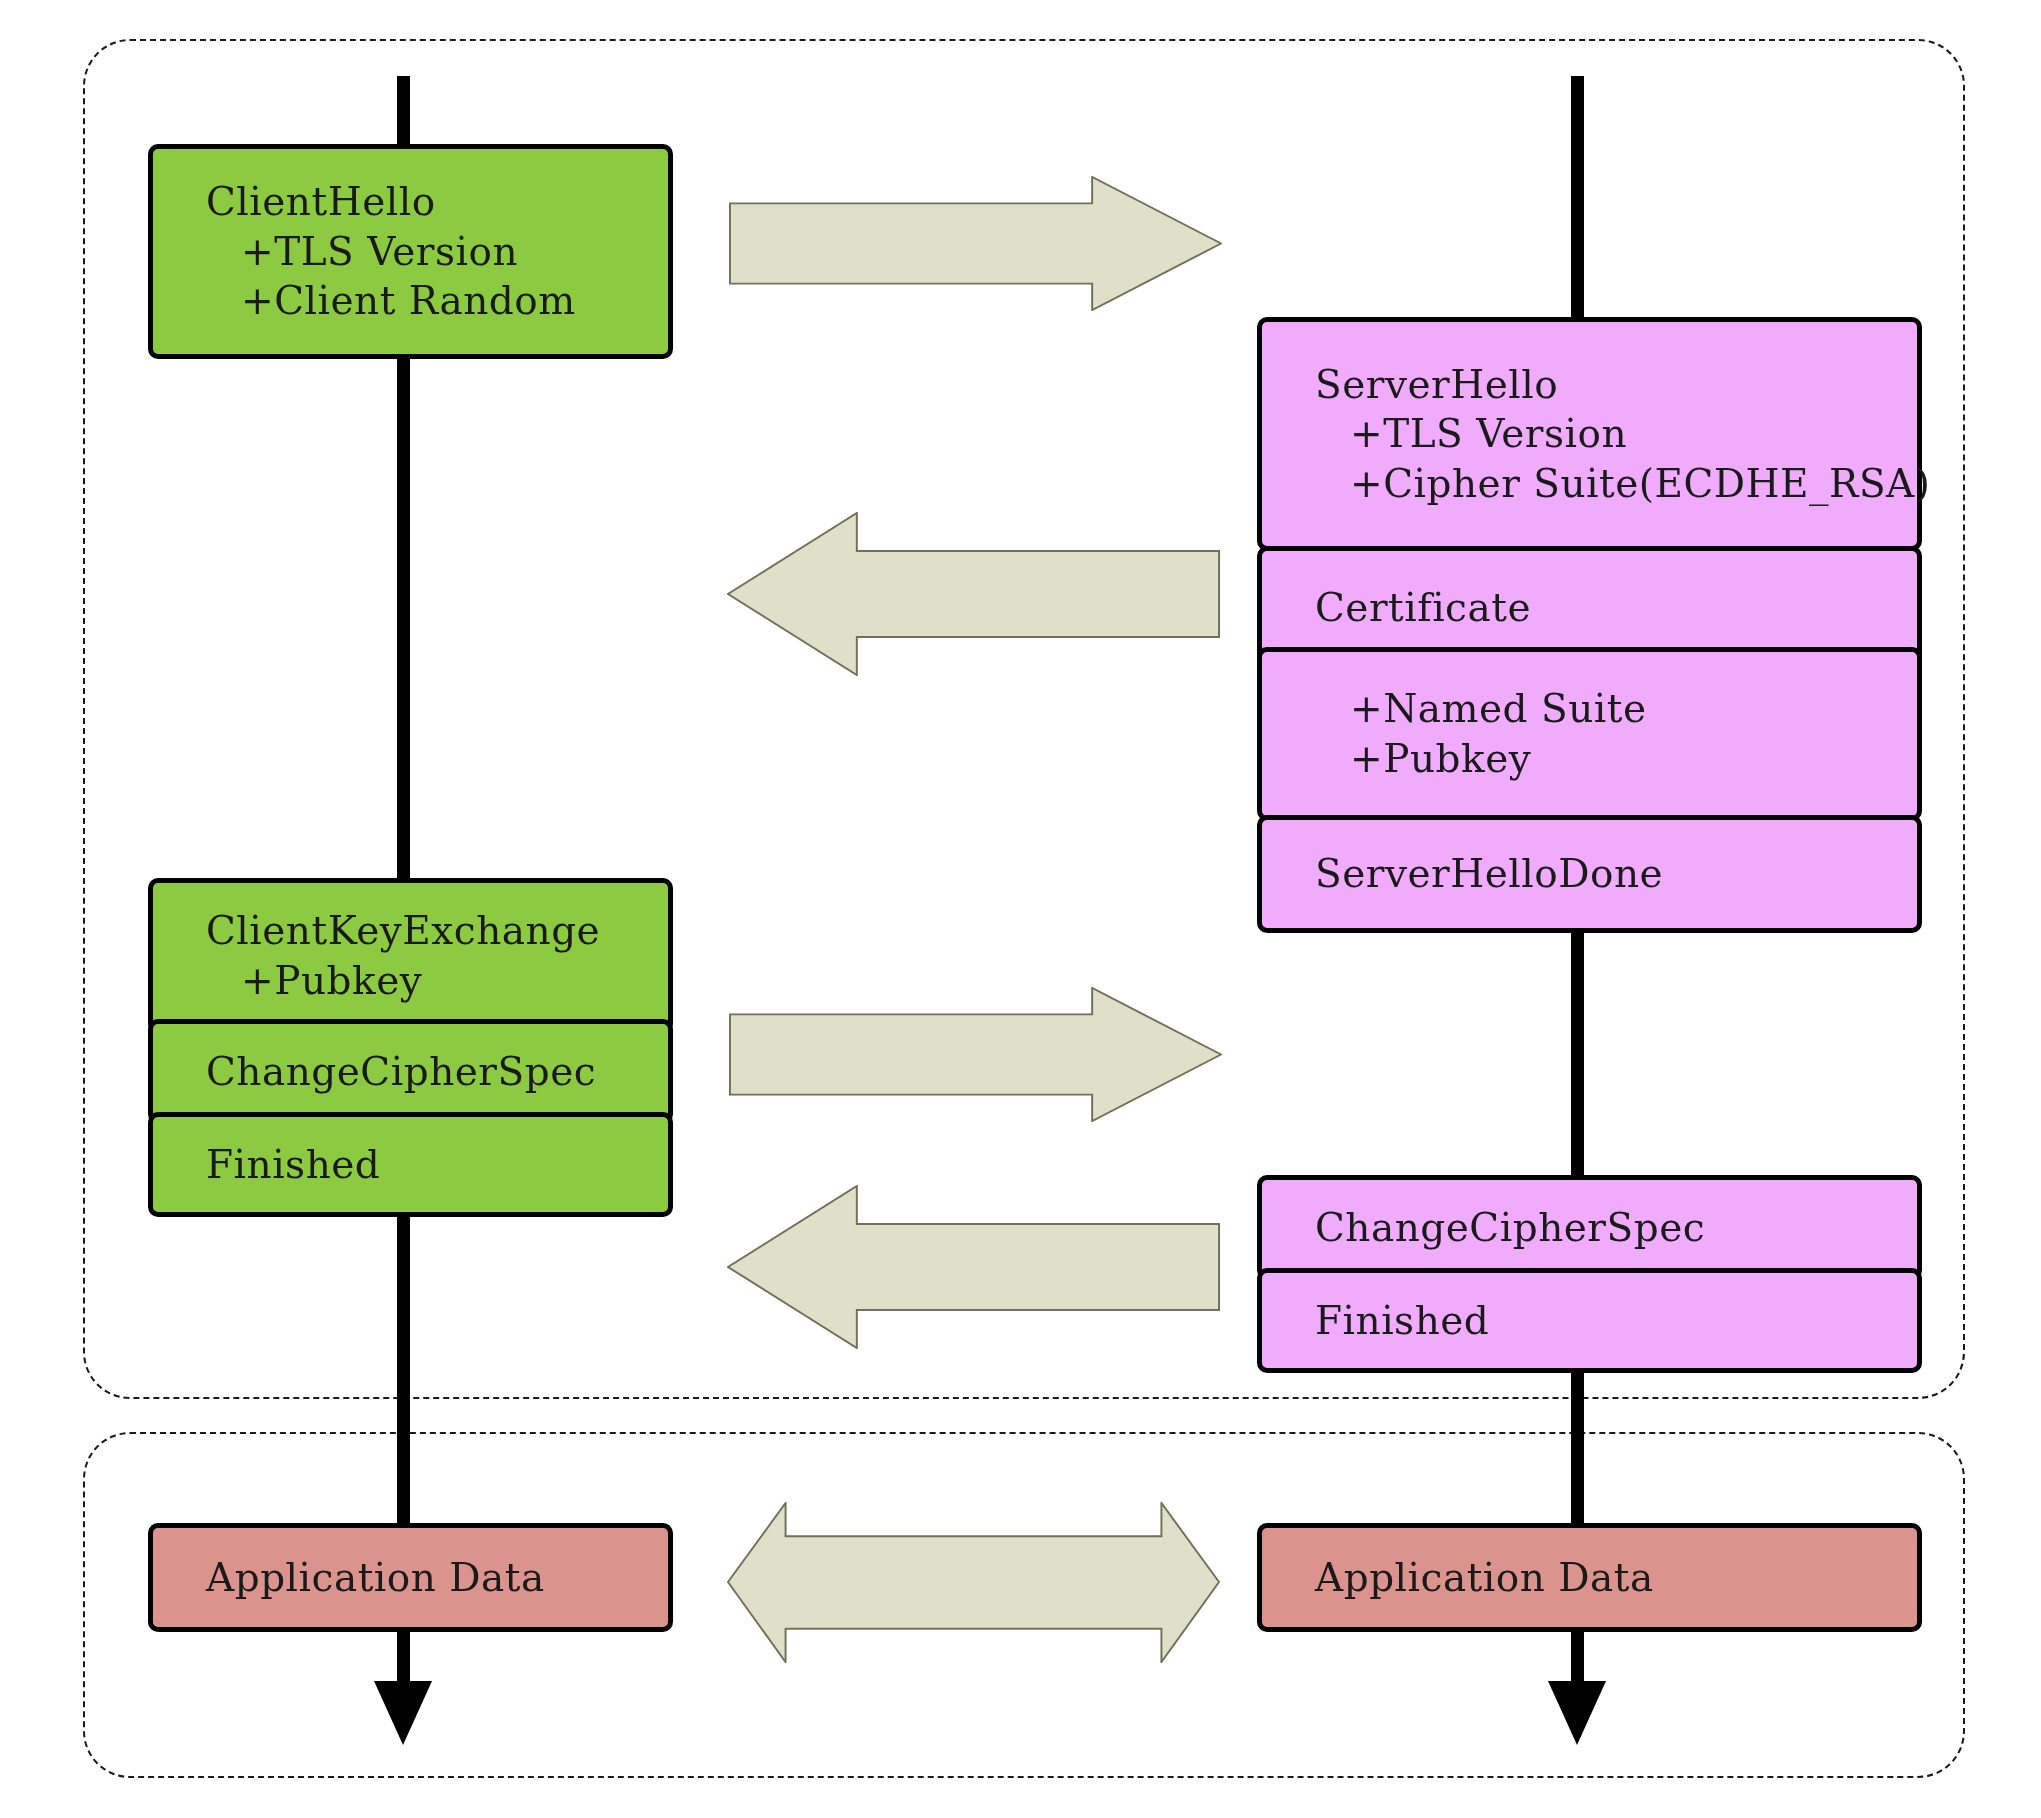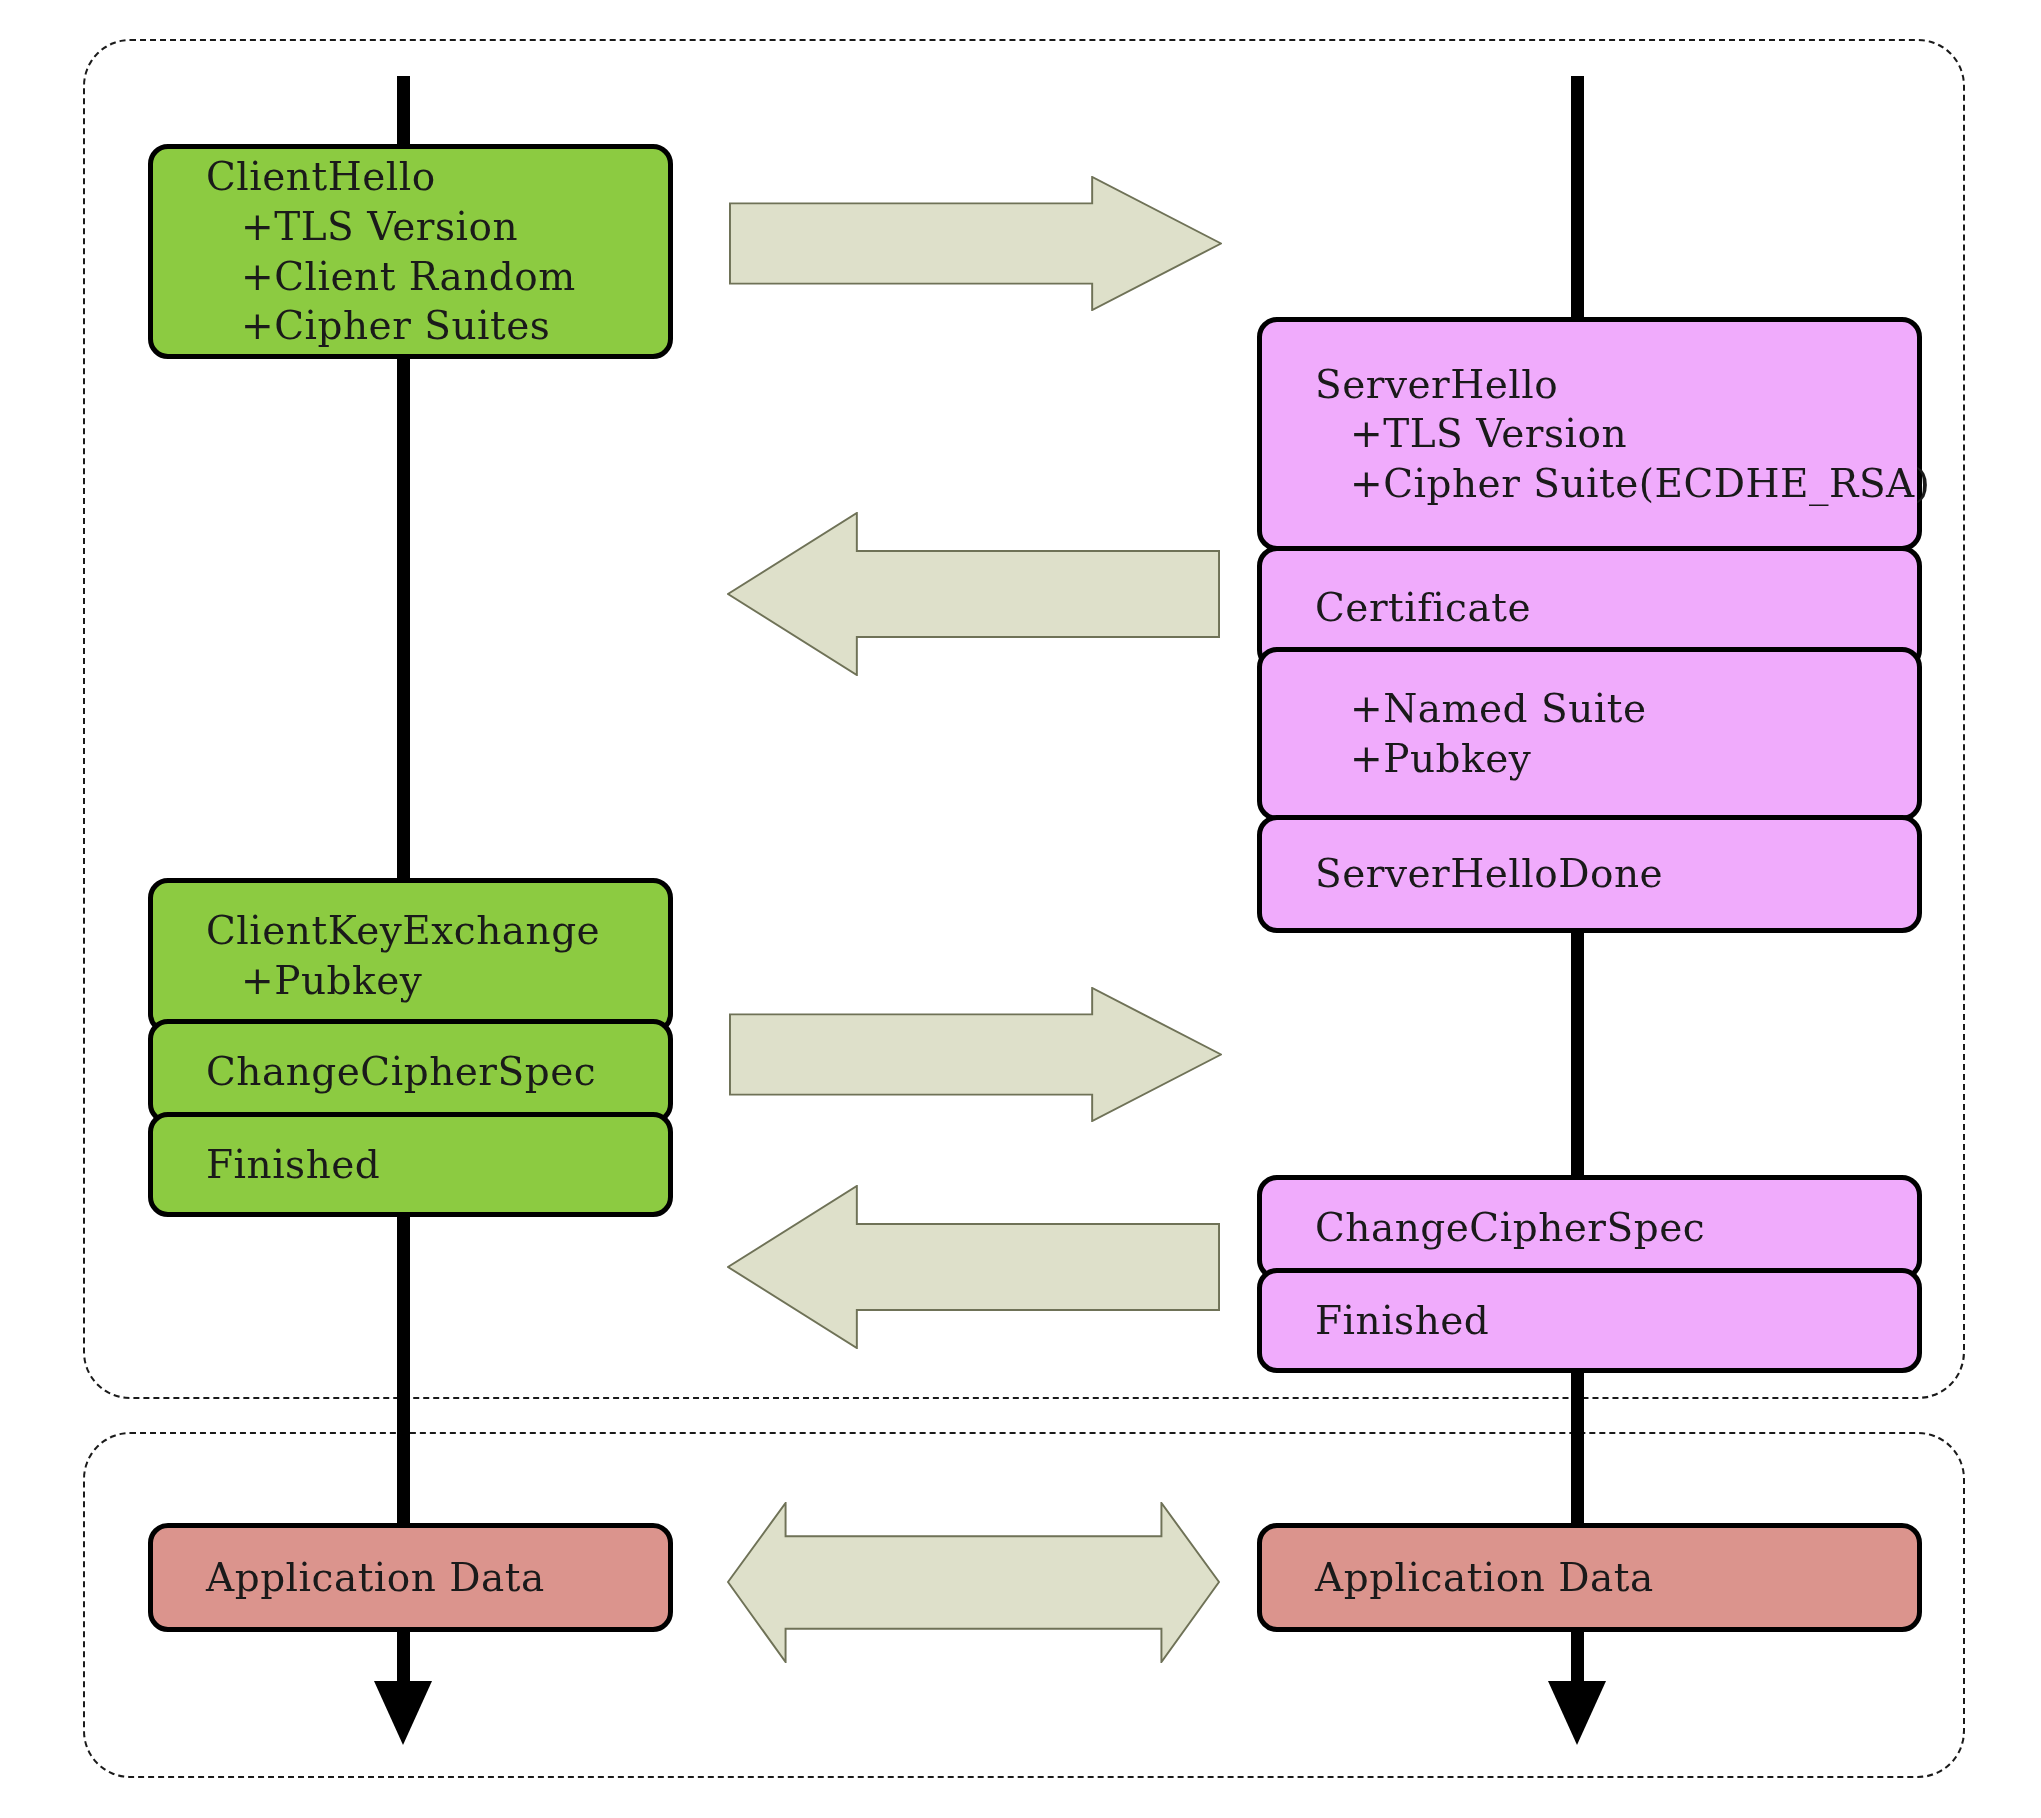--- a/index.html
+++ b/index.html
@@ -45,21 +45,21 @@
     border-top: 64px solid #000000;
   }
   #arrowhead-client { left: 374px;  top: 1681px; }
   #arrowhead-server { left: 1548px; top: 1681px; }
 
   
   .msgbox {
     position: absolute;
     box-sizing: border-box;
     border: 5.9px solid #000000;
-    border-radius: 20px;
+    border-radius: 10px;
     display: flex;
     flex-direction: column;
     justify-content: center;
     padding-left: 53px;
     padding-right: 23.4px;
   }
   .msgbox .line {
     font-size: 39px;
     line-height: 1.27;
     color: #1a1a1a;
@@ -115,21 +115,20 @@
 
   <div id="timeline-client" class="timeline"></div>
   <div id="timeline-server" class="timeline"></div>
   <div id="arrowhead-client" class="timeline-arrowhead"></div>
   <div id="arrowhead-server" class="timeline-arrowhead"></div>
 
   <div id="box-clienthello" class="msgbox client-box">
     <div class="line">ClientHello</div>
     <div class="line sub">+TLS Version</div>
     <div class="line sub">+Client Random</div>
-    <div class="line sub">+Cipher Suites</div>
   </div>
 
   <div id="box-clientkeyexchange" class="msgbox client-box">
     <div class="line">ClientKeyExchange</div>
     <div class="line sub">+Pubkey</div>
   </div>
 
   <div id="box-client-ccs" class="msgbox client-box">
     <div class="line">ChangeCipherSpec</div>
   </div>

